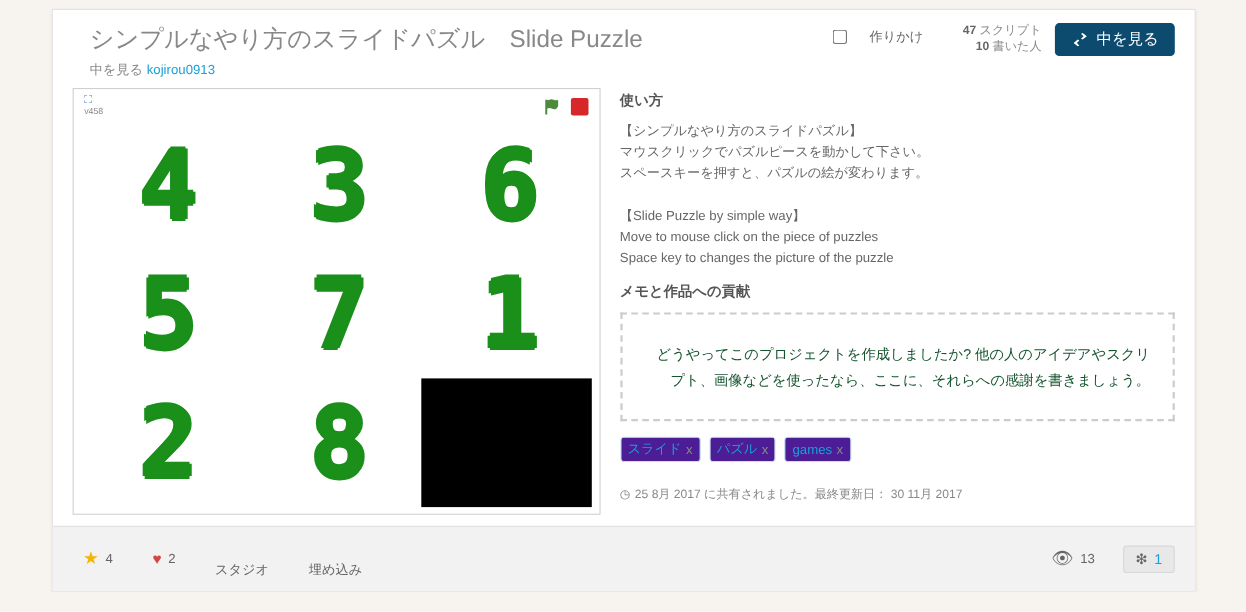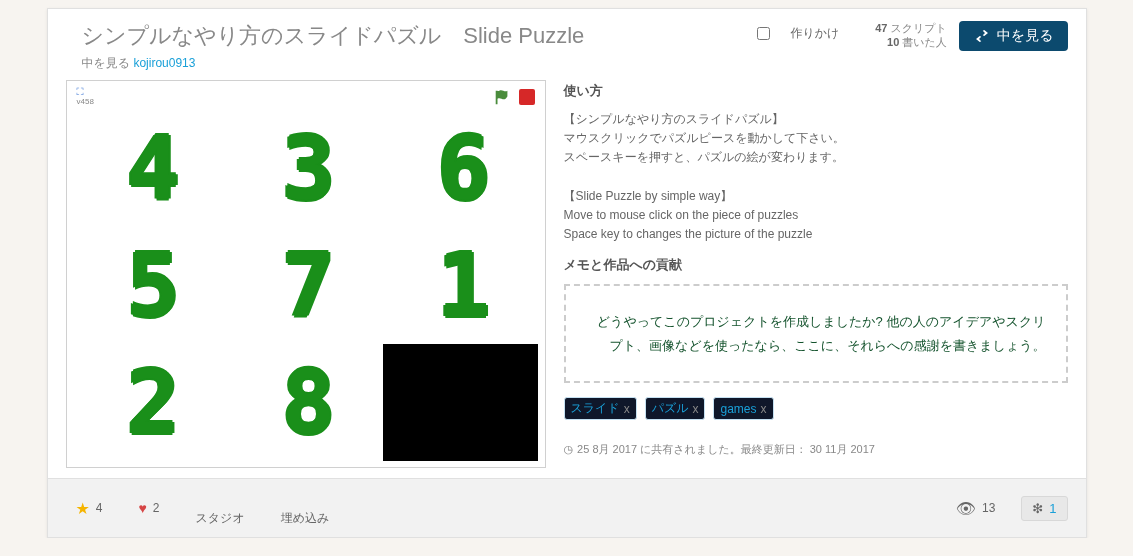--- a/index.html
+++ b/index.html
@@ -73,21 +73,21 @@
 .tile.blank { background: #000; }
 .info-col { flex: 1; display: flex; flex-direction: column; gap: 10px; }
 .section-title { font-weight: 600; color: #555; margin-top: 2px; }
 .howto { font-size: 12px; color: #666; line-height: 1.6; white-space: pre-line; }
 .notes-box {
   border: 2px dashed #ccc; padding: 24px 20px;
   text-align: right; color: #14532d; font-size: 13px; line-height: 1.8;
 }
 .tags { display: flex; gap: 8px; margin-top: 4px; }
 .tag {
-  background: #0f172a; border: 1px solid #c5e1f2;
+  background: #4c1d95; border: 1px solid #c5e1f2;
   color: #1aa0d8; border-radius: 3px; padding: 2px 6px;
   font-size: 12px; display: flex; align-items: center; gap: 4px;
 }
 .tag .x { color: #888; cursor: pointer; }
 .dates {
   display: flex; justify-content: flex-start;
   font-size: 11px; color: #888; margin-top: 6px;
   padding-top: 6px;
 }
 .dates .clock { margin-right: 4px; }

